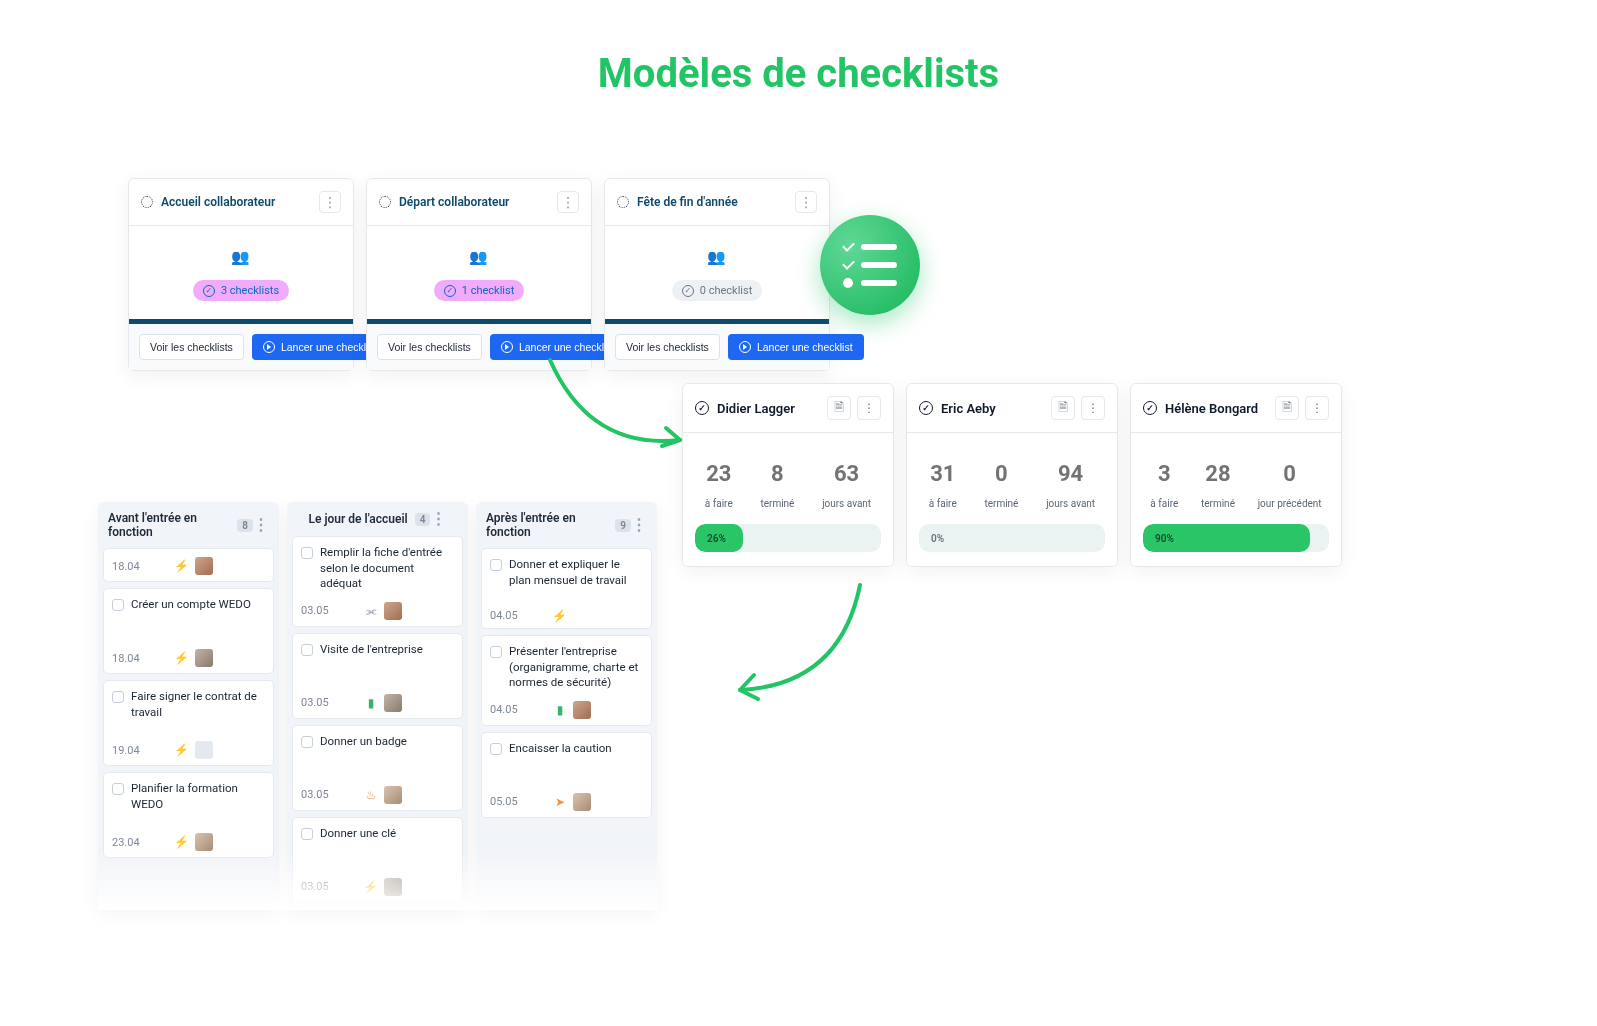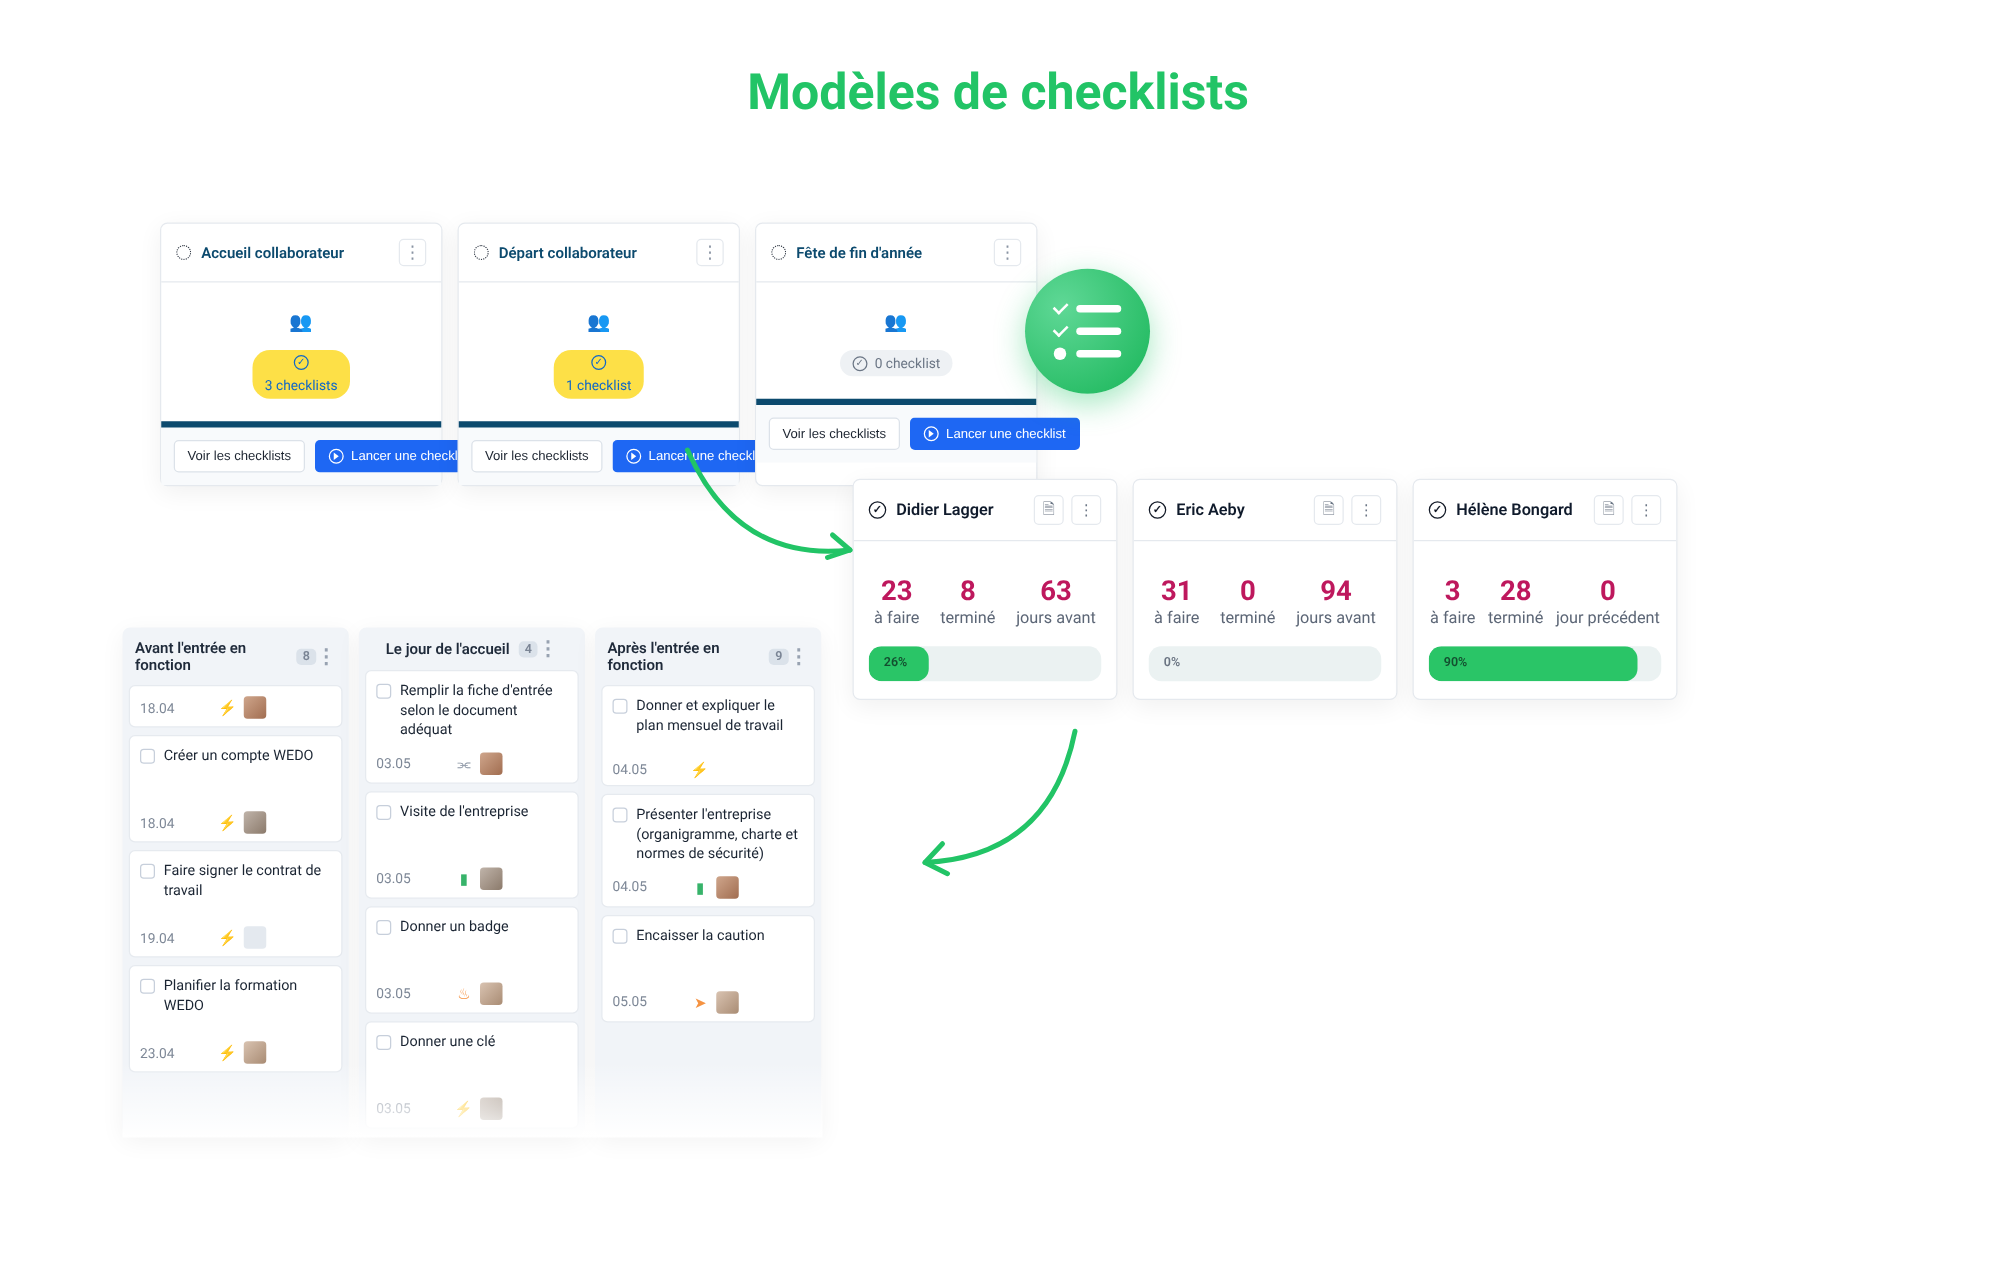--- a/index.html
+++ b/index.html
@@ -10,21 +10,21 @@
 .templates-wrap { position: absolute; top: 178px; left: 128px; display: flex; gap: 12px; }
 .template-card { width: 226px; background: #fff; border: 1px solid #e5e9ee; border-radius: 6px; box-shadow: 0 5px 20px rgba(0,0,0,0.06); display: flex; flex-direction: column; }
 .tc-header { display: flex; align-items: center; justify-content: space-between; padding: 12px 12px; border-bottom: 1px solid #e5e9ee; }
 .tc-header-left { display: flex; align-items: center; gap: 8px; font-size: 12px; font-weight: 600; color: #0c4a6e; }
 .dotted-circle { width: 12px; height: 12px; border: 1.5px dotted #323a46; border-radius: 50%; }
 .more-btn { width: 22px; height: 22px; border: 1px solid #e5e9ee; border-radius: 4px; display:flex; align-items:center; justify-content:center; color:#8a94a3; cursor:pointer; background:#fff; }
 .more-btn span { font-size: 14px; line-height: 1; }
 .tc-body { padding: 22px 10px 18px; display:flex; flex-direction:column; align-items:center; gap: 14px; }
 .users-icon { font-size: 15px; color:#1c2430; }
 .chip { display:flex; align-items:center; gap:6px; font-size: 11px; padding: 4px 10px; border-radius: 14px; }
-.chip-blue { background: #fde047; color:#1067c7;flex-direction:column; }
+.chip-blue { background: #f0abfc; color:#1067c7; }
 .chip-grey { background: #eef1f4; color:#6b7685; }
 .check-badge { width:12px; height:12px; border:1.5px solid currentColor; border-radius:50%; display:inline-flex; align-items:center; justify-content:center; }
 .check-badge::after { content:"✓"; font-size:8px; line-height:1; }
 .tc-footer { display:flex; gap:8px; padding:10px; border-top:5px solid #0c4a6e; background:#f8fafc; }
 .btn { font-size: 10.5px; font-weight:500; padding: 6px 10px; border-radius:4px; cursor:pointer; border:1px solid transparent; display:inline-flex; align-items:center; gap:6px; white-space:nowrap; }
 .btn-outline { background:#fff; border-color:#dce2e9; color:#1c2430; }
 .btn-primary { background:#1e67f3; color:#fff; }
 .play-icon { width:12px; height:12px; border:1.5px solid currentColor; border-radius:50%; display:inline-flex; align-items:center; justify-content:center; }
 .play-icon::after { content:""; width:0; height:0; border-top:3px solid transparent; border-bottom:3px solid transparent; border-left:4px solid currentColor; margin-left:1px; }
 
@@ -41,22 +41,22 @@
 .status-wrap { position:absolute; top:383px; left:682px; display:flex; gap:12px; }
 .status-card { width:212px; background:#fff; border:1px solid #e5e9ee; border-radius:6px; box-shadow: 0 5px 20px rgba(0,0,0,0.06); }
 .sc-header { display:flex; align-items:center; justify-content:space-between; padding:12px 12px; border-bottom:1px solid #e5e9ee; }
 .sc-header-left { display:flex; align-items:center; gap:8px; font-size:13px; font-weight:600; color:#0f1a2b; }
 .checked-circle { width:14px; height:14px; border:1.5px solid #131a27; border-radius:50%; display:inline-flex; align-items:center; justify-content:center; }
 .checked-circle::after { content:"✓"; font-size:9px; line-height:1; color:#131a27; }
 .sc-header-right { display:flex; gap:6px; }
 .icon-btn { width:24px; height:24px; border:1px solid #e5e9ee; border-radius:4px; background:#fff; display:flex; align-items:center; justify-content:center; color:#6b7685; cursor:pointer; font-size:12px; }
 .sc-body { padding: 28px 8px 14px; }
 .sc-stats { display:flex; justify-content:space-around; text-align:center; }
-.sc-num { font-size:22px; font-weight:700; color:#be185d; }
-.sc-lbl { font-size:13px; color:#5c6676; margin-top:1px; line-height:1.2; }
+.sc-num { font-size:22px; font-weight:700; color:#737373; }
+.sc-lbl { font-size:10px; color:#5c6676; margin-top:12px; line-height:1.2; }
 .progress-row { padding: 0 12px 14px; }
 .progress-outer { background:#ebf2f2; border-radius:10px; height:28px; position:relative; overflow:hidden; }
 .progress-inner { background:#2ac567; height:100%; border-radius:10px; }
 .progress-text { position:absolute; left:12px; top:0; bottom:0; display:flex; align-items:center; font-size:10px; font-weight:600; color:#134f2f; }
 .progress-text.dark { color:#6a7482; }
 
 
 .kanban-wrap { position:absolute; top:502px; left:98px; display:flex; gap:8px; width:560px; }
 .kanban-wrap::after { content:""; position:absolute; left:0; right:0; bottom:-2px; height:60px; background:linear-gradient(to bottom, rgba(255,255,255,0), #fff); pointer-events:none; }
 .kb-col { width:181px; background:#f1f4f8; border-radius:6px; display:flex; flex-direction:column; box-shadow: 0 5px 20px rgba(0,0,0,0.05); }

